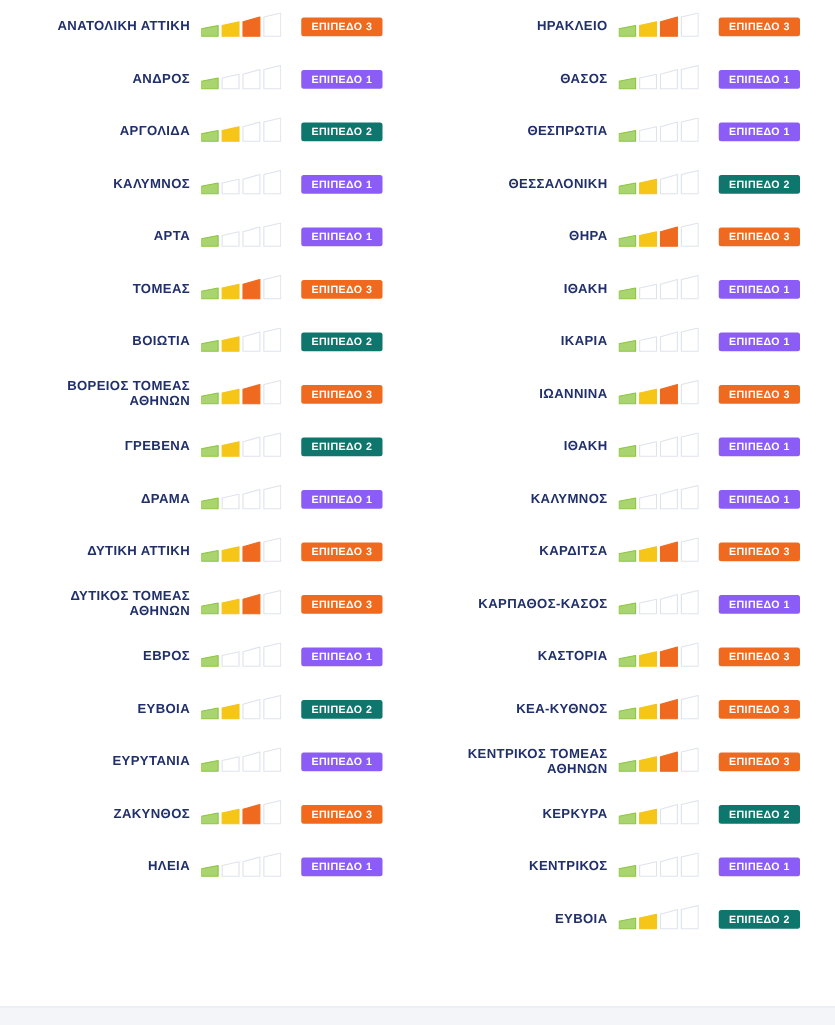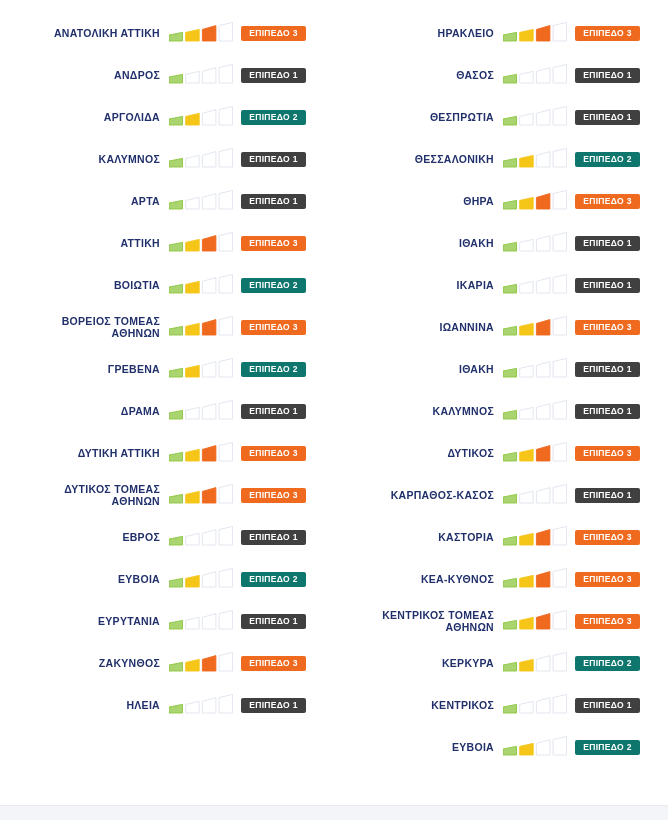--- a/index.html
+++ b/index.html
@@ -21,21 +21,21 @@
     width: 668px;
     height: 805px;
     background: #ffffff;
     display: flex;
     flex-direction: row;
   }
 
   .column {
     width: 334px;
     position: relative;
-    padding-top: 12px;
+    padding-top: 0;
     box-sizing: border-box;
   }
 
   .row {
     display: flex;
     flex-direction: row;
     align-items: center;
     justify-content: flex-end;
     height: 42px;
     box-sizing: border-box;
@@ -61,33 +61,33 @@
     height: 22px;
     position: relative;
   }
   .gauge svg { display: block; }
 
   
   .badge {
     flex: 0 0 auto;
     width: 65px;
     height: 15px;
-    margin-left: 8px;
+    margin-left: 16px;
     border-radius: 2px;
     color: #ffffff;
     font-size: 8.5px;
     font-weight: bold;
     letter-spacing: 0.35px;
     display: flex;
     align-items: center;
     justify-content: center;
     box-sizing: border-box;
     text-transform: uppercase;
   }
-  .badge.lvl1 { background: #404040; }
+  .badge.lvl1 { background: #8b5cf6; }
   .badge.lvl2 { background: #0f766e; }
   .badge.lvl3 { background: #ef6a1e; }
 
   .footer-band {
     position: absolute;
     left: 0;
     top: 805px;
     width: 668px;
     height: 15px;
     background: #f4f5f8;
@@ -154,21 +154,21 @@
           <svg width="64" height="22" viewBox="0 0 64 22">
             <polygon points="0,13 13.5,10.4 13.5,19 0,19" fill="#8cc63f" fill-opacity="0.75" stroke="#8cc63f" stroke-width="0.9" stroke-linejoin="round"></polygon>
             <polygon points="16.7,10.4 30.2,7.4 30.2,19 16.7,19" fill="#ffffff" fill-opacity="1" stroke="#dfe3ec" stroke-width="0.9" stroke-linejoin="round"></polygon>
             <polygon points="33.4,7.4 46.9,3.6 46.9,19 33.4,19" fill="#ffffff" fill-opacity="1" stroke="#dfe3ec" stroke-width="0.9" stroke-linejoin="round"></polygon>
             <polygon points="50.099999999999994,3.6 63.599999999999994,0.4 63.599999999999994,19 50.099999999999994,19" fill="#ffffff" fill-opacity="1" stroke="#dfe3ec" stroke-width="0.9" stroke-linejoin="round"></polygon>
           </svg>
         </div>
         <div class="badge lvl1">ΕΠΙΠΕΔΟ 1</div>
       </div>
       <div class="row">
-        <div class="region-label">ΑΤΤΙΚΗ</div>
+        <div class="region-label">ΤΟΜΕΑΣ</div>
         <div class="gauge">
           <svg width="64" height="22" viewBox="0 0 64 22">
             <polygon points="0,13 13.5,10.4 13.5,19 0,19" fill="#8cc63f" fill-opacity="0.75" stroke="#8cc63f" stroke-width="0.9" stroke-linejoin="round"></polygon>
             <polygon points="16.7,10.4 30.2,7.4 30.2,19 16.7,19" fill="#f5c518" fill-opacity="1" stroke="#f5c518" stroke-width="0.9" stroke-linejoin="round"></polygon>
             <polygon points="33.4,7.4 46.9,3.6 46.9,19 33.4,19" fill="#ef6a1e" fill-opacity="1" stroke="#ef6a1e" stroke-width="0.9" stroke-linejoin="round"></polygon>
             <polygon points="50.099999999999994,3.6 63.599999999999994,0.4 63.599999999999994,19 50.099999999999994,19" fill="#ffffff" fill-opacity="1" stroke="#dfe3ec" stroke-width="0.9" stroke-linejoin="round"></polygon>
           </svg>
         </div>
         <div class="badge lvl3">ΕΠΙΠΕΔΟ 3</div>
       </div>
@@ -422,21 +422,21 @@
           <svg width="64" height="22" viewBox="0 0 64 22">
             <polygon points="0,13 13.5,10.4 13.5,19 0,19" fill="#8cc63f" fill-opacity="0.75" stroke="#8cc63f" stroke-width="0.9" stroke-linejoin="round"></polygon>
             <polygon points="16.7,10.4 30.2,7.4 30.2,19 16.7,19" fill="#ffffff" fill-opacity="1" stroke="#dfe3ec" stroke-width="0.9" stroke-linejoin="round"></polygon>
             <polygon points="33.4,7.4 46.9,3.6 46.9,19 33.4,19" fill="#ffffff" fill-opacity="1" stroke="#dfe3ec" stroke-width="0.9" stroke-linejoin="round"></polygon>
             <polygon points="50.099999999999994,3.6 63.599999999999994,0.4 63.599999999999994,19 50.099999999999994,19" fill="#ffffff" fill-opacity="1" stroke="#dfe3ec" stroke-width="0.9" stroke-linejoin="round"></polygon>
           </svg>
         </div>
         <div class="badge lvl1">ΕΠΙΠΕΔΟ 1</div>
       </div>
       <div class="row">
-        <div class="region-label">ΔΥΤΙΚΟΣ</div>
+        <div class="region-label">ΚΑΡΔΙΤΣΑ</div>
         <div class="gauge">
           <svg width="64" height="22" viewBox="0 0 64 22">
             <polygon points="0,13 13.5,10.4 13.5,19 0,19" fill="#8cc63f" fill-opacity="0.75" stroke="#8cc63f" stroke-width="0.9" stroke-linejoin="round"></polygon>
             <polygon points="16.7,10.4 30.2,7.4 30.2,19 16.7,19" fill="#f5c518" fill-opacity="1" stroke="#f5c518" stroke-width="0.9" stroke-linejoin="round"></polygon>
             <polygon points="33.4,7.4 46.9,3.6 46.9,19 33.4,19" fill="#ef6a1e" fill-opacity="1" stroke="#ef6a1e" stroke-width="0.9" stroke-linejoin="round"></polygon>
             <polygon points="50.099999999999994,3.6 63.599999999999994,0.4 63.599999999999994,19 50.099999999999994,19" fill="#ffffff" fill-opacity="1" stroke="#dfe3ec" stroke-width="0.9" stroke-linejoin="round"></polygon>
           </svg>
         </div>
         <div class="badge lvl3">ΕΠΙΠΕΔΟ 3</div>
       </div>

